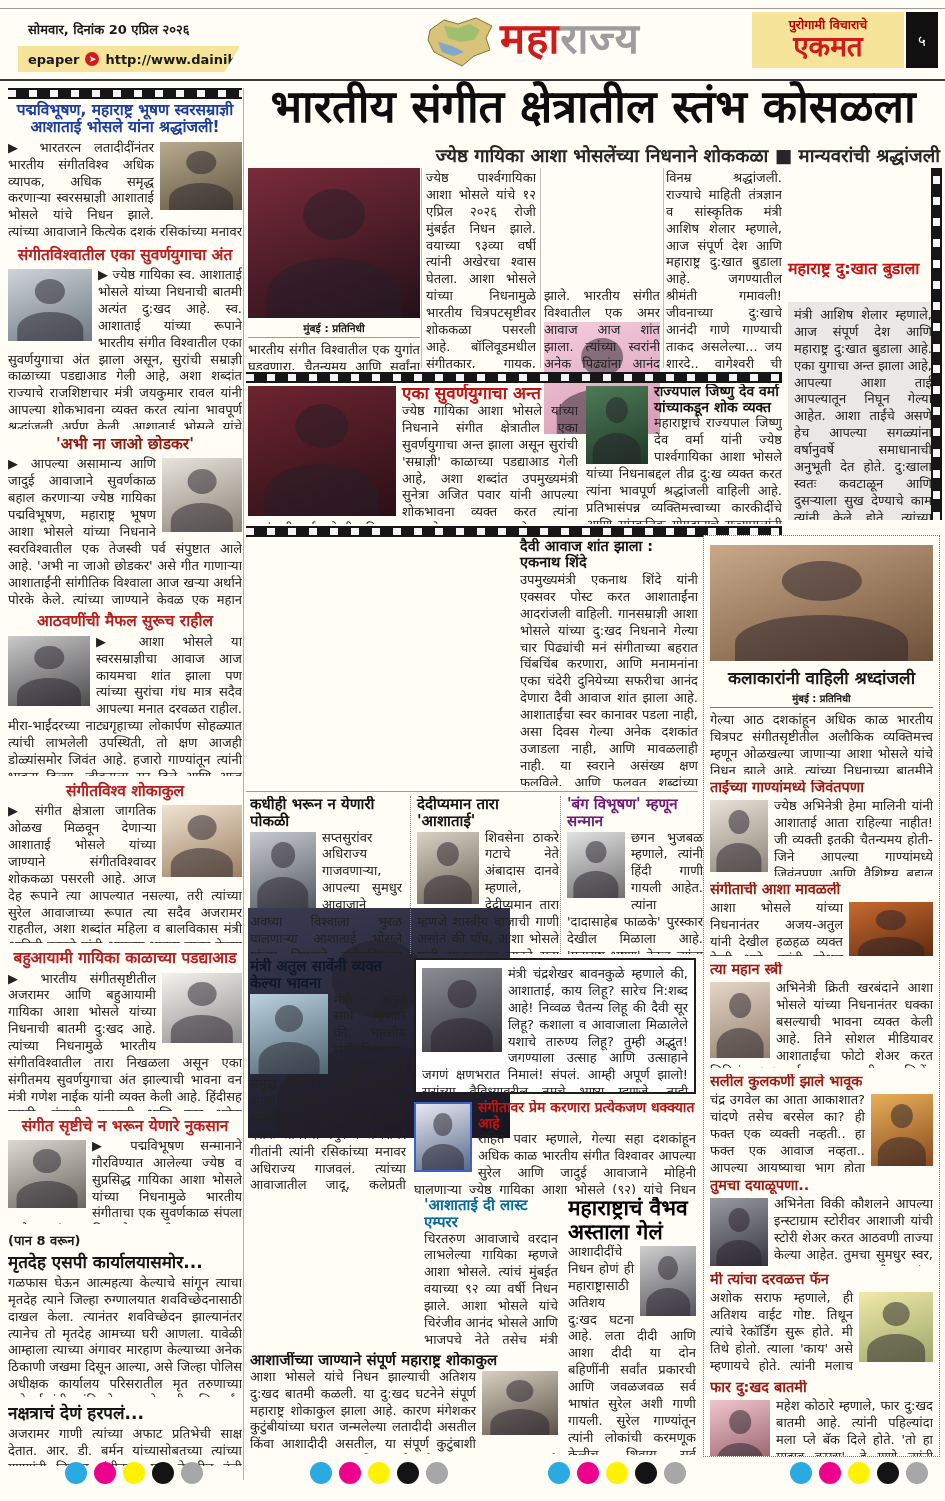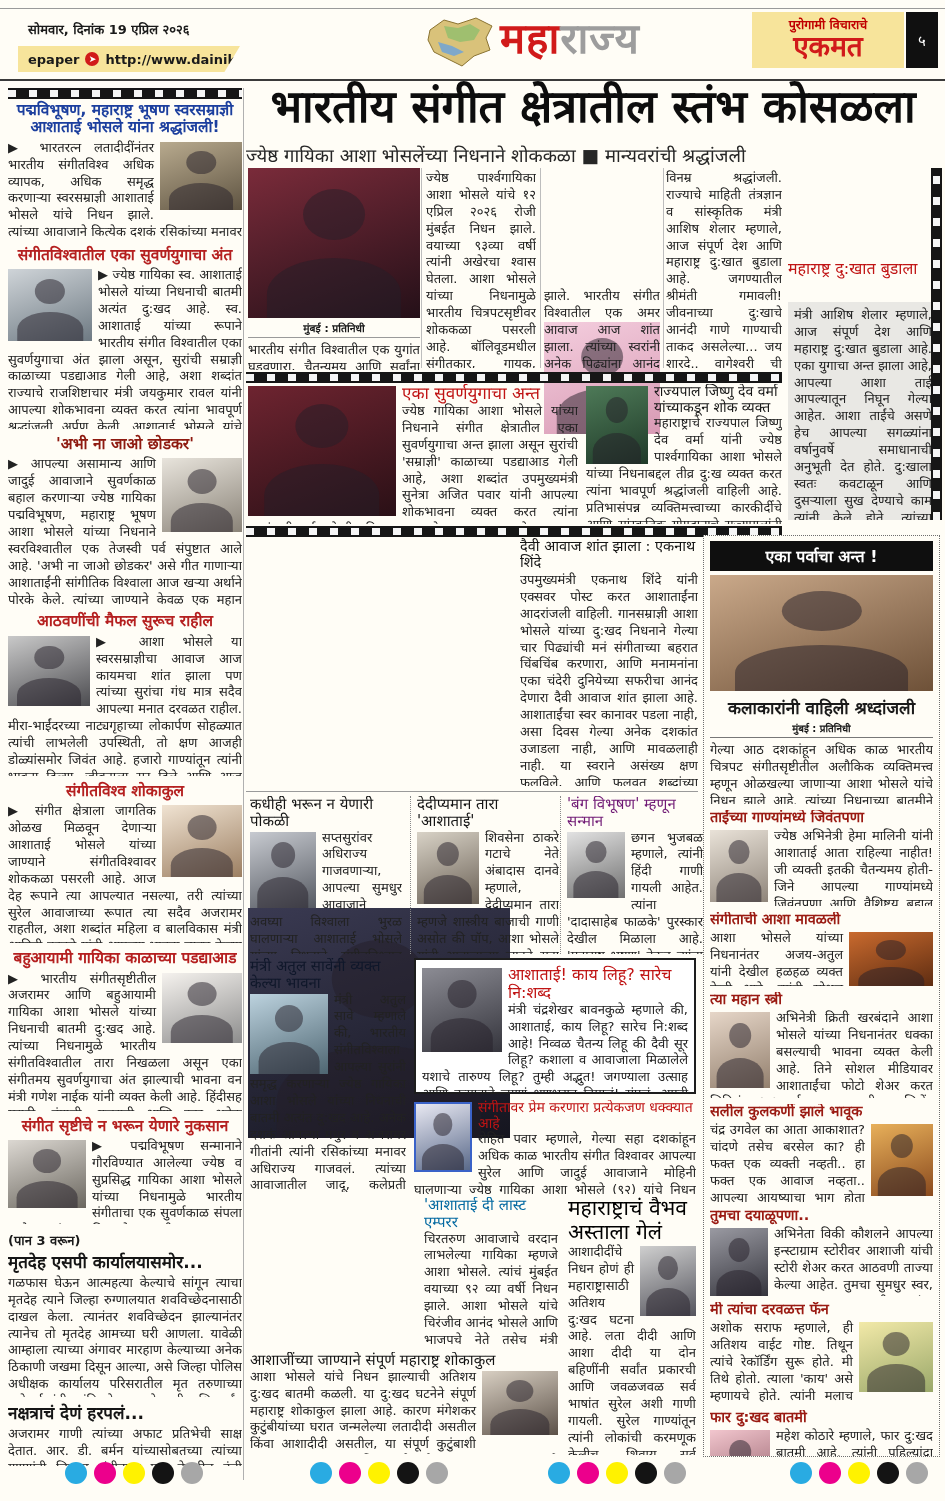--- a/index.html
+++ b/index.html
@@ -16,42 +16,42 @@
   .epaper-icon{width:14px;height:14px;border-radius:50%;background:#d11a1a;color:#fff;font-size:9px;line-height:14px;text-align:center;flex:0 0 auto;}
   #mapGraphic{left:424px;top:12px;width:72px;height:58px;}
   #sectionTitle{left:500px;top:18px;font-size:42px;font-weight:800;letter-spacing:1px;line-height:1;}
   #sectionTitle .p1{color:#d11a1a;} #sectionTitle .p2{color:#9d9d9d;}
   #brandBox{left:752px;top:12px;width:152px;height:56px;background:#f7e49b;text-align:center;padding-top:4px;box-sizing:border-box;}
   #brandKicker{color:#c00000;font-size:12.5px;font-weight:700;}
   #brandName{color:#d11a1a;font-size:28px;font-weight:800;font-family:"DejaVu Serif",serif;line-height:1;}
   #pageNumBox{left:906px;top:12px;width:32px;height:56px;background:#101010;color:#fff;display:flex;align-items:center;justify-content:center;font-size:15px;}
   
   #mainHeadline{left:246px;top:84px;width:694px;text-align:center;font-size:45px;font-weight:800;color:#0d0d0d;line-height:1;}
-  #subHeadline{left:246px;top:142px;width:694px;text-align:left;font-size:18.5px;font-weight:400;color:#262626;}
+  #subHeadline{left:246px;top:142px;width:694px;text-align:right;font-size:18.5px;font-weight:700;color:#262626;}
   
   .ph{position:relative;background:linear-gradient(160deg,var(--a,#9aa4ad),var(--b,#5c6770));overflow:hidden;}
   .ph::before{content:"";position:absolute;left:50%;top:14%;width:36%;height:34%;transform:translateX(-50%);border-radius:50%;background:rgba(35,30,40,.5);}
   .ph::after{content:"";position:absolute;left:50%;bottom:-8%;width:78%;height:48%;transform:translateX(-50%);border-radius:50% 50% 0 0;background:rgba(35,30,40,.5);}
   .phL{float:left;margin:2px 6px 2px 0;}
   .phR{float:right;margin:2px 0 2px 6px;}
   
   .filmstrip{background:repeating-linear-gradient(90deg,#f5f5f5 0 8px,#161616 8px 21px);border-top:2px solid #161616;border-bottom:2px solid #161616;height:7px;}
   .filmstrip-v{background:repeating-linear-gradient(0deg,#f5f5f5 0 8px,#161616 8px 21px);border-left:2px solid #161616;border-right:2px solid #161616;width:7px;}
   .vr{width:1px;background:#bdbdbd;}
   .hr1{height:1px;background:#9a9a9a;}
   
   #leftCol{position:absolute;left:8px;top:88px;width:234px;height:1378px;overflow:hidden;}
   #leftDiv{left:243px;top:88px;width:1px;height:1392px;background:#b0b0b0;}
   #leftCol article{margin-bottom:7px;}
   #leftCol h2{font-size:15.5px;line-height:1.12;text-align:center;margin:3px 0 3px;font-weight:800;}
   .hl-red{color:#b52020;} .hl-blue{color:#1c3f9e;} .hl-maroon{color:#8e1a10;} .hl-black{color:#151515;}
   .note{font-size:13px;font-weight:700;margin:2px 0 4px;}
   
   .cap{font-size:10.5px;font-weight:700;text-align:center;}
-  .hl-c{font-weight:400;line-height:1.12;}
+  .hl-c{font-weight:700;line-height:1.12;}
   #grayBoxBody{background:#e9e8e4;padding:5px 6px;box-sizing:border-box;}
   .boxed{border:2px solid #1d1d1d;padding:6px;box-sizing:border-box;background:#fff;}
   .col-sep{border-left:1px dotted #8a8a8a;}
   
   #rightCol{position:absolute;left:703px;top:535px;width:237px;height:922px;border:1.5px dotted #6e6e6e;box-sizing:border-box;padding:5px 6px;overflow:hidden;background:#fffdf6;}
   #rightBanner{background:#0f0f0f;color:#fff;text-align:center;font-size:16px;font-weight:800;padding:4px 0;}
   #rightCol h2.main{font-size:17px;text-align:center;font-weight:800;margin-top:5px;}
   #rightCol .dateline{text-align:center;font-size:10px;font-weight:700;margin:2px 0;}
   #rightCol hr{border:none;border-top:1px solid #777;margin:2px 0 4px;}
   .celeb{margin-top:6px;}
@@ -60,21 +60,21 @@
   .dots{position:absolute;top:1462px;display:flex;gap:7px;}
   .dot{width:22px;height:22px;border-radius:50%;}
   .dc{background:#29abe2;} .dm{background:#ec008c;} .dy{background:#fff200;} .dk{background:#141414;} .dg{background:#a7a7a7;}
 </style>
 </head>
 <body>
 
 <div class="page">
 
   <div class="abs top-rule"></div>
-  <div class="abs" id="dateLine">सोमवार, दिनांक 19 एप्रिल २०२६</div>
+  <div class="abs" id="dateLine">सोमवार, दिनांक 20 एप्रिल २०२६</div>
   <div class="abs" id="epaperStrip">
     <span>epaper</span>
     <span class="epaper-icon">➤</span>
     <span>http://www.dainikekmat.com</span>
   </div>
   <div class="abs" id="mapGraphic">
     <svg width="72" height="58" viewBox="0 0 72 58">
       <path d="M6 18 L20 8 L34 12 L52 6 L68 14 L62 26 L66 38 L50 44 L38 54 L22 46 L10 40 L4 28 Z" fill="#d9c27a" stroke="#8a7332" stroke-width="1"></path>
       <path d="M20 14 L34 16 L46 12 L56 18 L50 28 L36 30 L24 26 Z" fill="#9fbf6f"></path>
       <path d="M14 30 L28 34 L40 40 L30 44 L18 40 Z" fill="#7fa8c9"></path>
@@ -138,21 +138,21 @@
         <span>▶ भारतीय संगीतसृष्टीतील अजरामर आणि बहुआयामी गायिका आशा भोसले यांच्या निधनाची बातमी दु:खद आहे. त्यांच्या निधनामुळे भारतीय संगीतविश्वातील तारा निखळला असून एका संगीतमय सुवर्णयुगाचा अंत झाल्याची भावना वन मंत्री गणेश नाईक यांनी व्यक्त केली आहे. हिंदीसह मराठी, बंगाली, गुजराती आणि इतर अनेक भाषांमध्ये त्यांनी आपली स्वतंत्र ओळख निर्माण केली. शास्त्रीय, भावगीत, गझल, पॉप, तसेच चित्रपटसंगीत अशा विविध प्रकारांत त्यांनी आपल्या आवाजाची जादू पसरवली.</span>
       </div>
     </article>
     <article>
       <h2 class="hl-red">संगीत सृष्टीचे न भरून येणारे नुकसान</h2>
       <div class="body-txt clip" style="height:86px">
         <span class="ph phL" style="width:78px;height:68px;--a:#dcd8d2;--b:#6b675f"></span>
         <span>▶ पद्मविभूषण सन्मानाने गौरविण्यात आलेल्या ज्येष्ठ व सुप्रसिद्ध गायिका आशा भोसले यांच्या निधनामुळे भारतीय संगीताचा एक सुवर्णकाळ संपला आहे. त्यांच्या निधनाने भारतीय गायन व संगीतसृष्टीचे कधीही न भरून निघणारे मोठे नुकसान झाले आहे, या शब्दांत मदत व पुनर्वसन मंत्री मकरंद जाधव-पाटील यांनी आपली भावपूर्ण श्रद्धांजली अर्पण केली.</span>
       </div>
     </article>
-    <div class="note">(पान 3 वरून)</div>
+    <div class="note">(पान 8 वरून)</div>
     <article>
       <h2 class="hl-black" style="text-align:left;font-size:17px">मृतदेह एसपी कार्यालयासमोर...</h2>
       <div class="body-txt clip" style="height:122px">गळफास घेऊन आत्महत्या केल्याचे सांगून त्याचा मृतदेह त्याने जिल्हा रुग्णालयात शवविच्छेदनासाठी दाखल केला. त्यानंतर शवविच्छेदन झाल्यानंतर त्यानेच तो मृतदेह आमच्या घरी आणला. यावेळी आम्हाला त्याच्या अंगावर मारहाण केल्याच्या अनेक ठिकाणी जखमा दिसून आल्या, असे जिल्हा पोलिस अधीक्षक कार्यालय परिसरातील मृत तरुणाच्या नातेवाईकांनी सांगितले. त्यामुळे रात्री उशिरापर्यंत तणावाचे वातावरण निर्माण झाले होते.</div>
     </article>
     <article>
       <h2 class="hl-black" style="text-align:left;font-size:17px">नक्षत्राचं देणं हरपलं...</h2>
       <div class="body-txt clip" style="height:118px">अजरामर गाणी त्यांच्या अफाट प्रतिभेची साक्ष देतात. आर. डी. बर्मन यांच्यासोबतच्या त्यांच्या गाण्यांनी चित्रपट संगीताला एक वेगळीच उंची मिळवून दिली. आशा भोसले यांचा प्रवास हा केवळ एका गायिकेचा प्रवास नसून तो भारतीय चित्रपट संगीतासाठी सुवर्ण इतिहास मानला जातो. त्यांचा आवाज वयाच्या ९० च्या वर्षीही तितकाच तरुण आणि प्रेरणादायी राहिला. त्यांच्या जाण्याने एका सुवर्णकाळाचा अंत झाला आहे, अशा शब्दांत हळहळ व्यक्त केली जात आहे.</div>
     </article>
   </div>
 
@@ -207,21 +207,20 @@
     <p class="body-txt">छगन भुजबळ म्हणाले, त्यांनी हिंदी गाणी गायली आहेत. त्यांना 'दादासाहेब फाळके' पुरस्कार देखील मिळाला आहे. 'महाराष्ट्र भूषण' देऊन त्यांचा सन्मान करण्यात आला आहेच, पण बंगालने देखील त्यांना 'बंग विभूषण' देऊन त्यांचा सन्मान केला होता. पॉप, भजन, क्लासिकल, चित्रपट गीत अशी अनेक गाणी त्यांनी गायली आहेत.</p>
   </div>
 
   <div class="abs clip" style="left:250px;top:958px;width:156px;height:234px">
     <h2 class="hl-c" style="font-size:15px;color:#0f172a">मंत्री अतुल सावेंनी व्यक्त केल्या भावना</h2>
     <span class="ph phL" style="width:78px;height:80px;--a:#bcd2de;--b:#4e6672"></span>
     <p class="body-txt">मंत्री अतुल सावे म्हणाले की, भारतीय संगीतविश्वाला आपल्या सुरांनी समृद्ध करणाऱ्या ज्येष्ठ गायिका आशा भोसले यांच्या निधनाची बातमी अत्यंत दु:खद आहे. अनेक दशकं आपल्या मधुर व अजरामर गीतांनी त्यांनी रसिकांच्या मनावर अधिराज्य गाजवलं. त्यांच्या आवाजातील जादू, कलेप्रती असलेलं समर्पण आणि भारतीय संगीताला दिलेलं अनमोल योगदान सदैव स्मरणात राहील. ईश्वर त्यांच्या आत्म्यास विसावा देवो.</p>
   </div>
   <div class="abs clip boxed" style="left:414px;top:958px;width:282px;height:136px">
     <span class="ph phL" style="width:80px;height:84px;--a:#8c8c94;--b:#35353d"></span>
-    <h2 class="hl-c" style="font-size:16px;color:#c01414">आशाताई! काय लिहू? सारेच नि:शब्द</h2>
     <p class="body-txt">मंत्री चंद्रशेखर बावनकुळे म्हणाले की, आशाताई, काय लिहू? सारेच नि:शब्द आहे! निव्वळ चैतन्य लिहू की दैवी सूर लिहू? कशाला व आवाजाला मिळालेले यशाचे तारुण्य लिहू? तुम्ही अद्भुत! जगण्याला उत्साह आणि उत्साहाने जगणं क्षणभरात निमालं! संपलं. आम्ही अपूर्ण झालो! सुरांच्या वैविध्यावरील तुमचे भाष्य म्हणजे, तुम्ही संगीतातील विद्यापीठ. एक युग संपले! आशाताई, तुमच्या जाण्याने गाण्याचं, चैतन्याचं, शैलीदार माणुसकीचं, चविष्ट पाककलेचं अभूतपूर्व साम्राज्य लोप पावलं. मना, तुझे मनोगत मला कधी कळेल का? तुझ्यापरी गूढ.. सोपे होणे मला जमेल का? असा प्रश्न विचारणाऱ्या तुम्ही उत्तर देऊन निघून गेल्या. कायम प्रसन्न आशादायी आशा, आज निराशा करून पुढच्या प्रवासाला कायमच्या निघून गेल्या. आशाताई, तुम्ही गायलेली कितीतरी गाणी मनात आहेत. डोक्यात आहेत. हृदयात आहेत. काय लिहू आशाताई? तुमच्या जाण्याने दैवी सुरांची आशा संपली. राम राम करून दूर निघून गेले. ताई, तुम्ही अजरामर आहात. माझी विनम्र आदरांजली!!</p>
   </div>
   <div class="abs clip" style="left:414px;top:1100px;width:282px;height:94px">
     <span class="ph phL" style="width:54px;height:66px;--a:#e8e8f2;--b:#5a6a8a;border:2px solid #3a62c8"></span>
     <h2 class="hl-c" style="font-size:14px;color:#c01414">संगीतावर प्रेम करणारा प्रत्येकजण धक्क्यात आहे</h2>
     <p class="body-txt">रोहित पवार म्हणाले, गेल्या सहा दशकांहून अधिक काळ भारतीय संगीत विश्वावर आपल्या सुरेल आणि जादुई आवाजाने मोहिनी घालणाऱ्या ज्येष्ठ गायिका आशा भोसले (९२) यांचे निधन झाल्याचे वृत्त अतिशय दु:खद आणि मनाला चटका लावणारे आहे. भारतीय संगीत विश्वावर त्यांनी उमटवलेला अमीट ठसा कायम अजरामर राहील. त्यांच्या निधनाने महाराष्ट्र आणि देशातील संगीतावर प्रेम करणारा प्रत्येकजण धक्क्यात आहे. त्यांच्यासह भोसले कुटुंबाला या दु:खातून सावरण्याची शक्ती मिळो, ही प्रार्थना!</p>
   </div>
 
   <div class="abs clip" style="left:424px;top:1197px;width:134px;height:150px">
     <h2 class="hl-c" style="font-size:15px;color:#0369a1">'आशाताई दी लास्ट एम्परर</h2>
@@ -232,21 +231,20 @@
     <span class="ph phR" style="width:56px;height:70px;--a:#cfcfcf;--b:#55555d"></span>
     <p class="body-txt">आशादीदींचे निधन होणं ही महाराष्ट्रासाठी अतिशय दु:खद घटना आहे. लता दीदी आणि आशा दीदी या दोन बहिणींनी सर्वांत प्रकारची आणि जवळजवळ सर्व भाषांत सुरेल अशी गाणी गायली. सुरेल गाण्यांतून त्यांनी लोकांची करमणूक केलीच, शिवाय सर्व भारतीय गाणी, भजन, गाऊन अध्यात्मिक क्षेत्रातही मोठे योगदान दिले. आशा दीदींचा आवाज खास करून किशोर कुमार सोबत ऐकायला मिळाला. कारण त्यांच्या आवाजात नावगाण्याची लय होती. एक महाराष्ट्राचं वैभव आज अस्ताला गेलं आहे. जगभरातील त्यांचा चाहता वर्ग या घटनेने दु:खी झाला आहे. असे शिंदेंच्या शिवसेनेचे आमदार शहाजी बापू पाटील यांनी श्रद्धांजली व्यक्त केली आहे.</p>
   </div>
   <div class="abs clip" style="left:250px;top:1352px;width:308px;height:102px">
     <h2 class="hl-c" style="font-size:15px;color:#141414">आशाजींच्या जाण्याने संपूर्ण महाराष्ट्र शोकाकुल</h2>
     <span class="ph phR" style="width:76px;height:64px;--a:#d8cfc2;--b:#5c5148"></span>
     <p class="body-txt">आशा भोसले यांचे निधन झाल्याची अतिशय दु:खद बातमी कळली. या दु:खद घटनेने संपूर्ण महाराष्ट्र शोकाकुल झाला आहे. कारण मंगेशकर कुटुंबीयांच्या घरात जन्मलेल्या लतादीदी असतील किंवा आशादीदी असतील, या संपूर्ण कुटुंबाशी महाराष्ट्राचं एक नातं राहिलं आहे. मी त्यांच्या दु:खात सहभागी आहे. राज्याचे मुख्यमंत्री आणि दोन्ही उपमुख्यमंत्री त्यांचे कुटुंबाचे सांत्वन करण्यासाठी जातील, आम्ही देखील त्यांच्या दु:खात सहभाग होऊन आशा दीदींच्या आत्म्याला शांती लाभो, यासाठी प्रार्थना करतोय. अशी प्रतिक्रिया शिवसेनेचे आमदार भरतशेठ गोगावले यांनी दिली.</p>
   </div>
 
   <div id="rightCol">
-    <div id="rightBanner">एका पर्वाचा अन्त !</div>
     <div class="ph" style="width:100%;height:116px;margin-top:4px;--a:#caa98a;--b:#6e5138"></div>
     <h2 class="main">कलाकारांनी वाहिली श्रध्दांजली</h2>
     <div class="dateline">मुंबई : प्रतिनिधी</div>
     <hr>
     <p class="body-txt clip" style="height:62px">गेल्या आठ दशकांहून अधिक काळ भारतीय चित्रपट संगीतसृष्टीतील अलौकिक व्यक्तिमत्त्व म्हणून ओळखल्या जाणाऱ्या आशा भोसले यांचे निधन झाले आहे. त्यांच्या निधनाच्या बातमीने कलाविश्वावर शोककळा पसरली आहे. अनेक कलाकार तसेच संगीत क्षेत्रातील दिग्गजांनी सोशल मीडियावर पोस्ट शेअर करत त्यांना श्रद्धांजली वाहिली आहे.</p>
 
     <article class="celeb clip" style="height:96px">
       <h3>ताईंच्या गाण्यांमध्ये जिवंतपणा</h3>
       <span class="ph phL" style="width:58px;height:72px;--a:#e9e2d8;--b:#8f857a"></span>
       <p class="body-txt">ज्येष्ठ अभिनेत्री हेमा मालिनी यांनी आशाताई आता राहिल्या नाहीत! जी व्यक्ती इतकी चैतन्यमय होती- जिने आपल्या गाण्यांमध्ये जिवंतपणा आणि वैशिष्ट्य बहाल केले होते- तीच आज आपल्याला शोकात लोटून गेली आहे, यावर विश्वासच बसत नाही. कारण आशाजींशी माझे एक भावनिक नाते होते, असे म्हटले आहे.</p>

